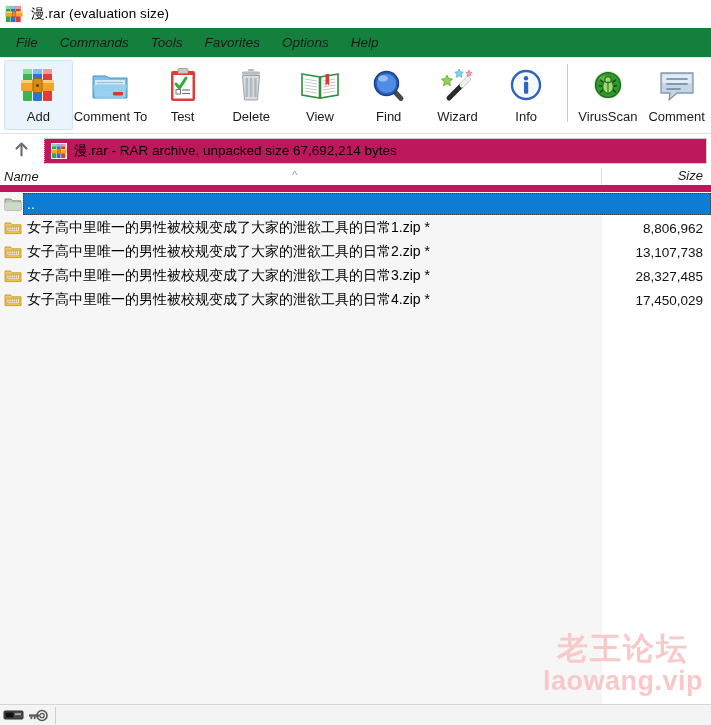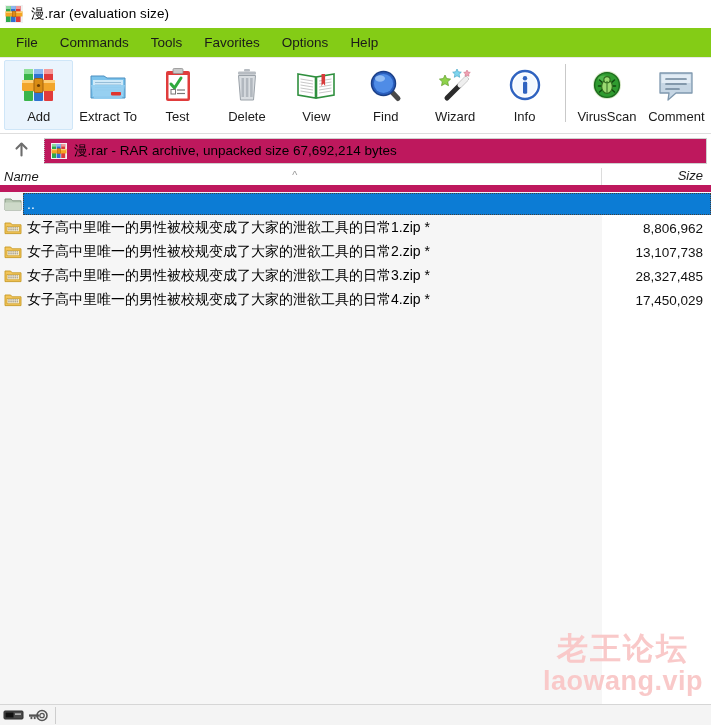--- a/index.html
+++ b/index.html
@@ -34,27 +34,28 @@
     font-size: 13.5px;
     color: #000;
     white-space: nowrap;
     letter-spacing: 0.1px;
   }
 
   
   .menubar {
     height: 30px;
     flex: 0 0 30px;
-    background: #84cc16;
+    background: #15803d;
     display: flex;
     align-items: center;
     padding-left: 5px;
     border-bottom: 1px solid #e8e8e8;
     position: relative;
     z-index: 5;
+    font-style: italic;
   }
   .menu-item {
     font-size: 13.5px;
     color: #1a1a1a;
     padding: 3px 11px;
     cursor: default;
     white-space: nowrap;
   }
 
   
@@ -360,21 +361,21 @@
           <g stroke="#8fb8d4" stroke-width="0.9">
             <line x1="9" y1="17.5" x2="35" y2="17.5"></line>
               <line x1="9" y1="20" x2="35" y2="20"></line>
             <line x1="9" y1="22.5" x2="35" y2="22.5"></line>
               <line x1="9" y1="25" x2="35" y2="25"></line>
           </g>
           <path d="M5 20 L39 20 L36 34 L8 34 Z" fill="#93cdf0" opacity="0.92"></path>
           <rect x="25" y="27" width="10" height="3.4" rx="0.8" fill="#e0342e"></rect>
         </svg>
       </span>
-      <span class="tb-label">Extract To</span>
+      <span class="tb-label">Comment To</span>
     </div>
 
     <div class="tb-btn">
       <span class="tb-ico">
         <svg width="44" height="40" viewBox="0 0 44 40">
           <rect x="10" y="6" width="24" height="30" rx="2" fill="#e03c3c"></rect>
           <rect x="12.5" y="10" width="19" height="23.5" fill="#ffffff"></rect>
           <rect x="17" y="3.5" width="10" height="5" rx="1.2" fill="#c9c9c9" stroke="#8f8f8f" stroke-width="0.8"></rect>
           <path d="M15 19 L18.5 23 L25 13" stroke="#2faa3d" stroke-width="3" fill="none" stroke-linecap="round" stroke-linejoin="round"></path>
           <rect x="15" y="24.5" width="4.5" height="4.5" fill="none" stroke="#777" stroke-width="1"></rect>

